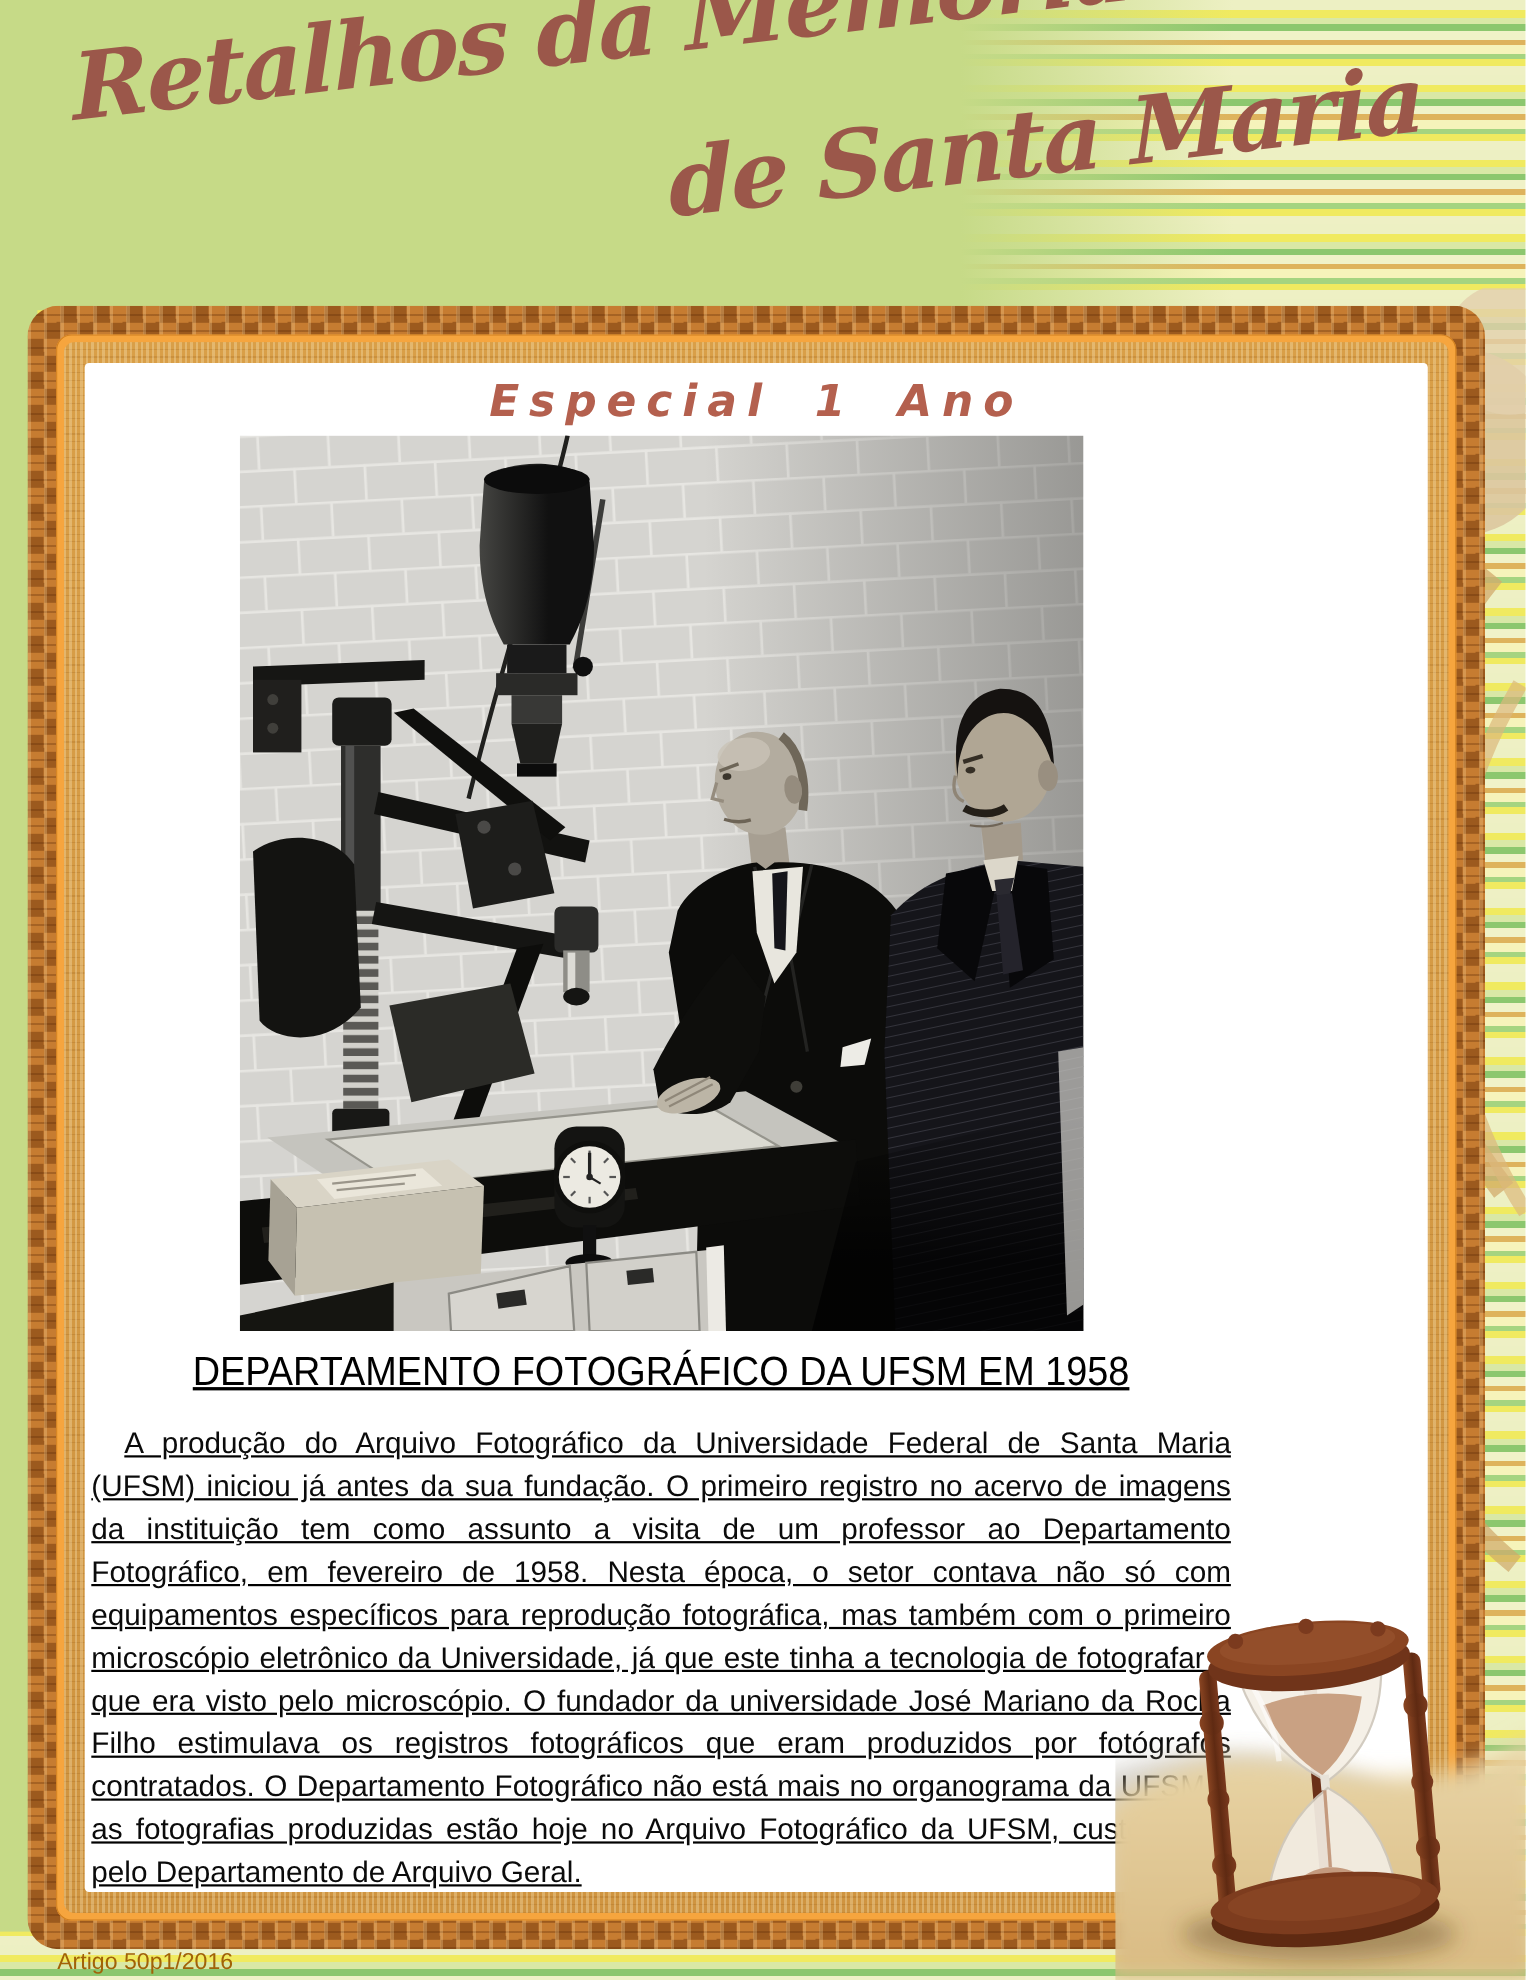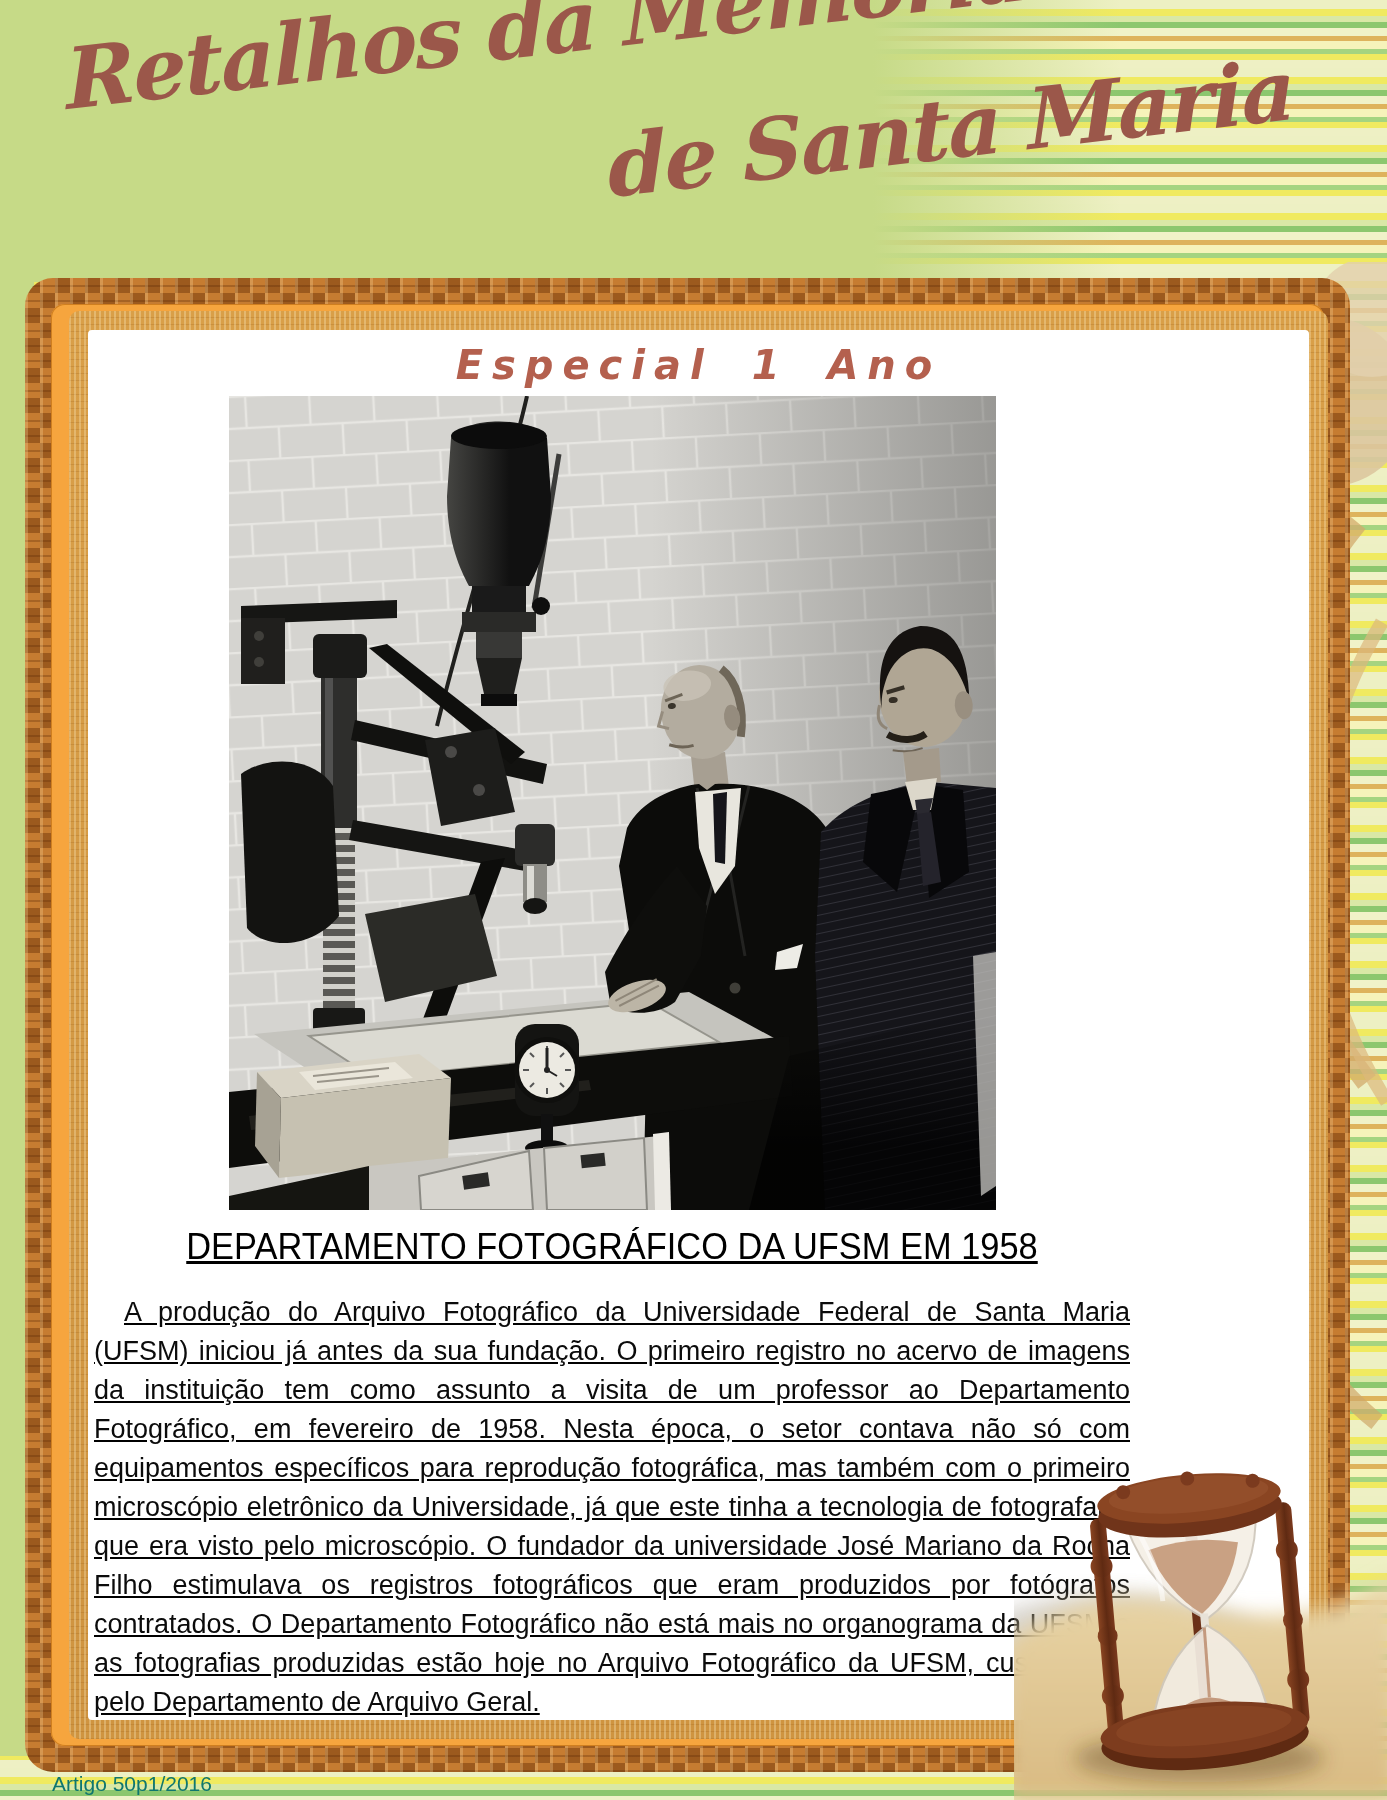--- a/index.html
+++ b/index.html
@@ -68,21 +68,20 @@
   .frame-orange{
     width:100%;height:100%;box-sizing:border-box;padding:7px;border-radius:14px;
     background:#f6a53e;box-shadow:inset 0 0 0 1px #d07f1f;
   }
   .frame-tan{
     width:100%;height:100%;box-sizing:border-box;padding:19px;border-radius:10px;
     background:
       repeating-linear-gradient(90deg, rgba(255,240,200,.30) 0 2px, rgba(0,0,0,0) 2px 5px),
       repeating-linear-gradient(0deg, rgba(150,90,20,.22) 0 1px, rgba(0,0,0,0) 1px 7px),
       linear-gradient(#d99f48,#cf9440);
-    margin-left: 11px;
   }
   .content{
     width:100%;height:100%;background:#ffffff;overflow:hidden;border-radius:4px;
     position:relative;
   }
   .kicker{
     margin-top:12px;text-align:center;
     font-family:"DejaVu Sans", sans-serif;
     font-style:italic;font-weight:bold;
     font-size:40px;color:#b4604e;
@@ -96,21 +95,21 @@
     transform:scaleX(.93);transform-origin:center;
     white-space:nowrap;
   }
   .body-text{
     margin-top:8px;
     font-size:27px;line-height:39px;color:#0b0b0b;
     text-align:justify;text-indent:30px;
   }
   .corner-note{
     position:absolute;left:52px;top:1772px;z-index:4;
-    font-size:21px;color:#0f766e;
+    font-size:21px;color:#a16207;
   }
   .hourglass-wrap{position:absolute;left:1014px;top:1428px;z-index:5;}
 </style>
 </head>
 <body>
 
 <div class="page">
 
   <div class="stripes"></div>
 

